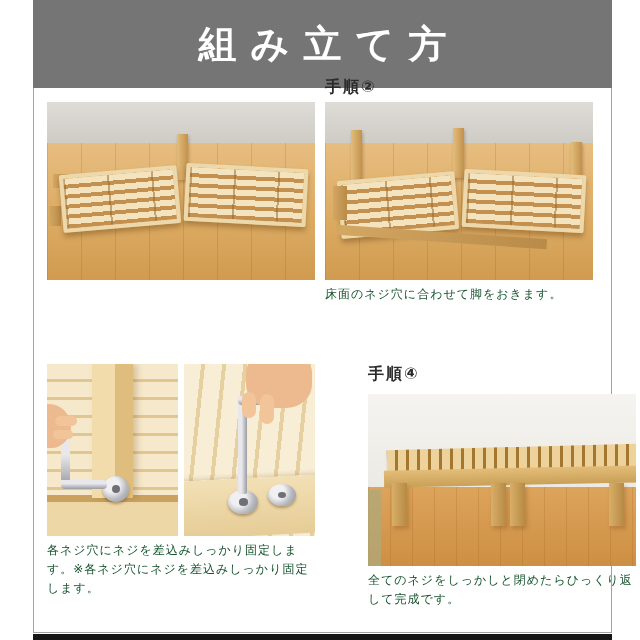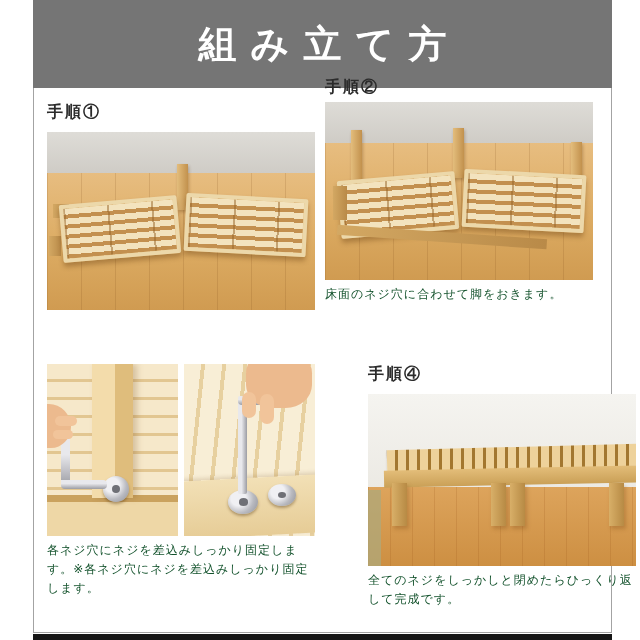--- a/index.html
+++ b/index.html
@@ -16,21 +16,21 @@
   
   .content { position:absolute; left:33px; top:88px; width:579px; height:545px;
              background:#ffffff; border:1px solid #a3a3a3; border-top:none; }
 
   .step { position:absolute; width:268px; }
   .step-1 { left:13px;  top:14px; }
   .step-2 { left:291px; top:14px; }
   .step-3 { left:13px;  top:276px; }
   .step-4 { left:291px; top:276px;margin-left:43px; }
 
-  .step-label { font-size:16px; font-weight:bold; color:#2b2b2b; letter-spacing:2px; margin-bottom:9px;font-family:Liberation Mono, monospace; }
+  .step-label { font-size:16px; font-weight:bold; color:#2b2b2b; letter-spacing:2px; margin-bottom:9px; }
   .photo { position:relative; width:268px; height:178px; overflow:hidden; background:#e6c590; }
   .photo-row { display:flex; gap:6px; }
   .photo.half { width:131px; height:172px; }
   .photo.row2 { height:172px; }
   .caption { margin-top:5px; font-size:12px; line-height:19px; color:#14532d; letter-spacing:1px; }
 
   
   .wall  { position:absolute; left:0; top:0; right:0; height:23%;
            background:linear-gradient(180deg,#dedcd7,#cfccc6); }
   .floor { position:absolute; left:0; top:23%; right:0; bottom:0;
@@ -102,21 +102,20 @@
 
 <div class="canvas">
 
   <div class="header">
     <span class="title">組み立て方</span>
   </div>
 
   <div class="content">
 
     <div class="step step-1">
-      <div class="step-label">手順①</div>
       <div class="photo">
         <div class="wall"></div>
         <div class="floor"></div>
         <div class="block" style="left:6px;top:72px;width:16px;height:14px;"></div>
         <div class="block" style="left:2px;top:104px;width:12px;height:20px;"></div>
         <div class="post" style="left:130px;top:32px;height:46px;"></div>
         <div class="slat-panel panel-a"></div>
         <div class="slat-panel panel-b"></div>
       </div>
     </div>

